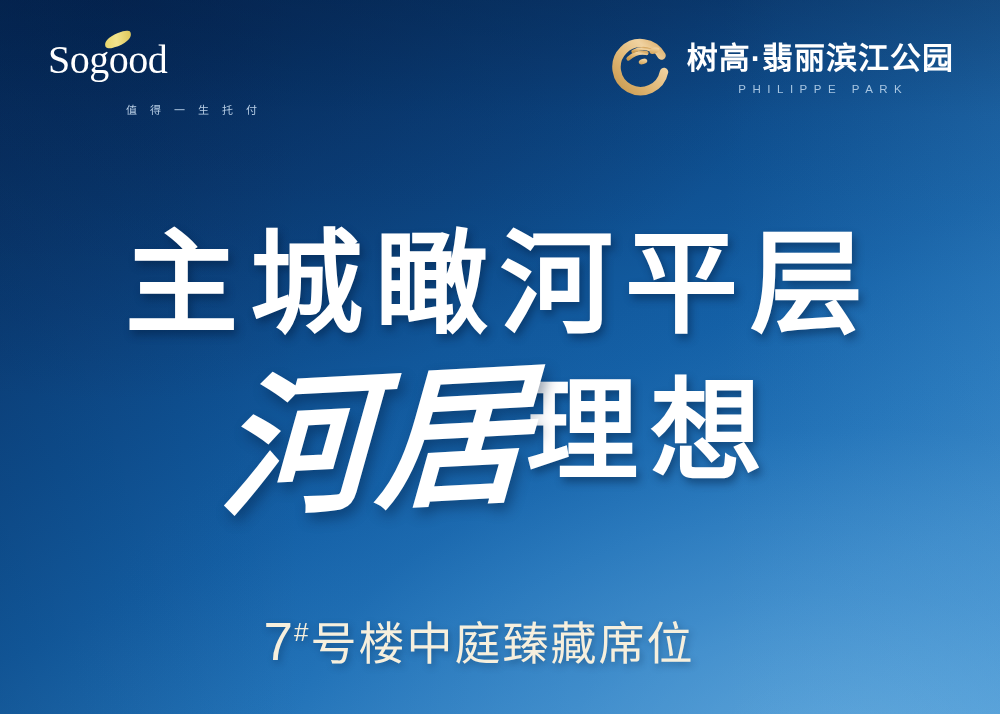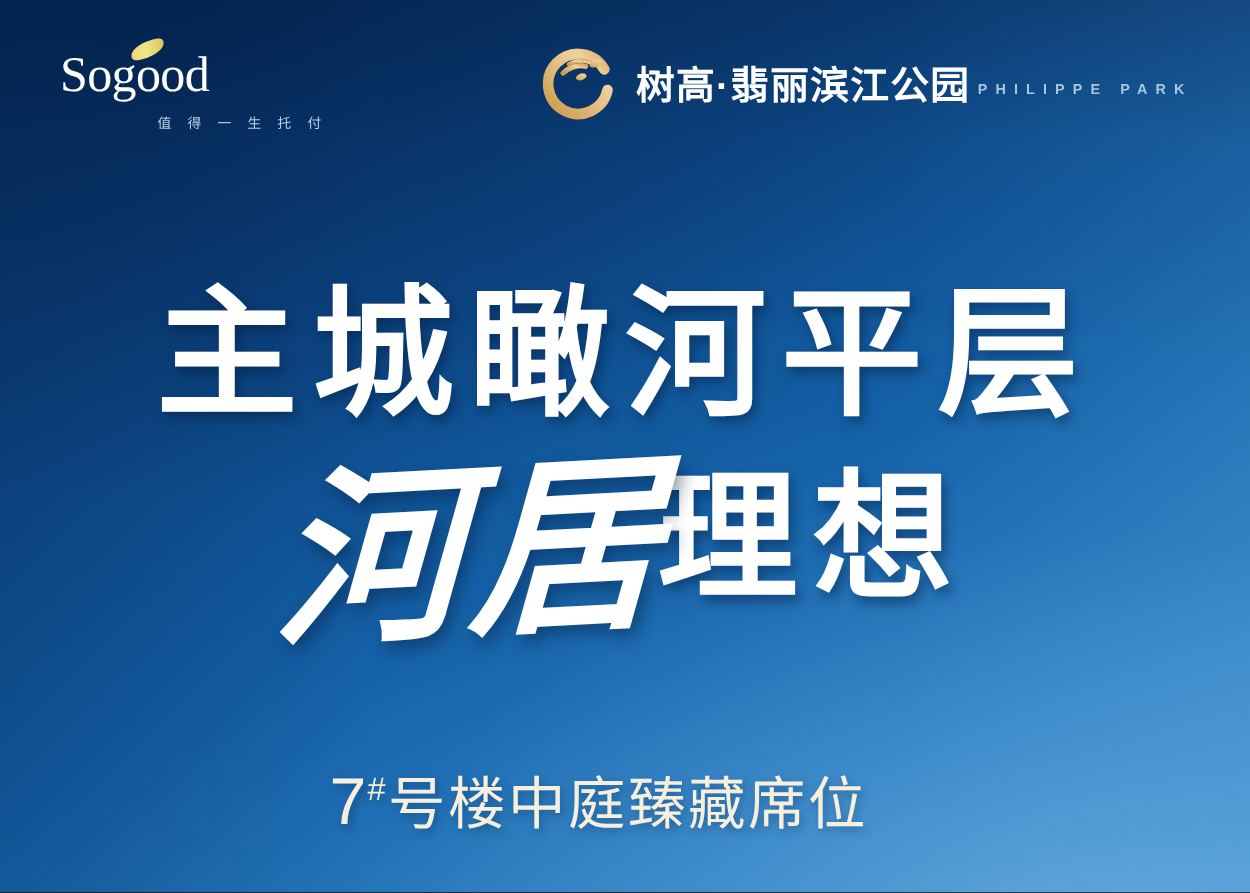--- a/index.html
+++ b/index.html
@@ -98,21 +98,21 @@
     transform: rotate(-16deg);
   }
   .brand-left-cn {
     font-size: 33px;
     line-height: 1;
     font-weight: 700;
     color: #ffffff;
     letter-spacing: 1px;
   }
   .brand-left-tag {
-    margin-top: 9px;
+    margin-top: 21px;
     margin-left: 78px;
     font-size: 11px;
     font-weight: 400;
     color: #b9cfe6;
     letter-spacing: 13px;
     white-space: nowrap;
   }
 
   
   .brand-right {
@@ -124,35 +124,35 @@
     gap: 13px;
   }
   .park-emblem {
     position: relative;
     width: 62px;
     height: 62px;
     flex: none;
   }
   .brand-right-text {
     display: flex;
-    flex-direction: row;
+    flex-direction: column;
     align-items: center;
   }
   .brand-right-cn {
     font-size: 31px;
     line-height: 1.05;
     font-weight: 700;
     color: #ffffff;
     letter-spacing: 1px;
     white-space: nowrap;
   }
   .brand-right-en {
     margin-top: 7px;
     font-size: 11.5px;
-    font-weight: 700;
+    font-weight: 400;
     color: #a8c6e2;
     letter-spacing: 6.5px;
     padding-left: 6px;
     white-space: nowrap;
   }
 
   
   .headline {
     position: absolute;
     left: 0; right: 0;

